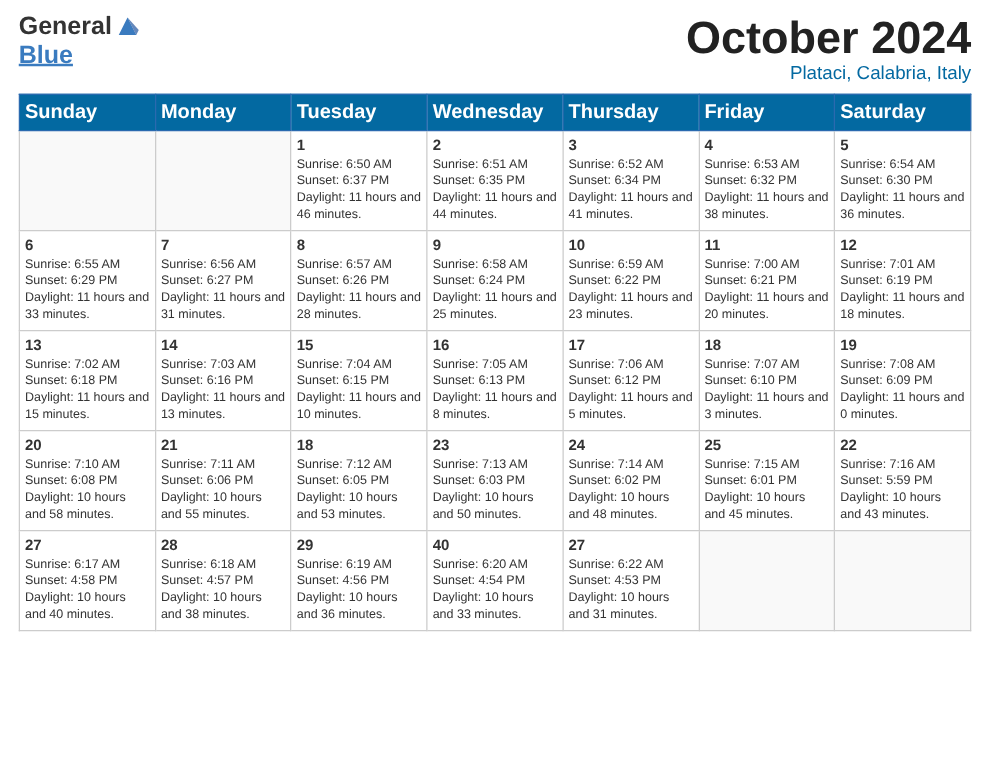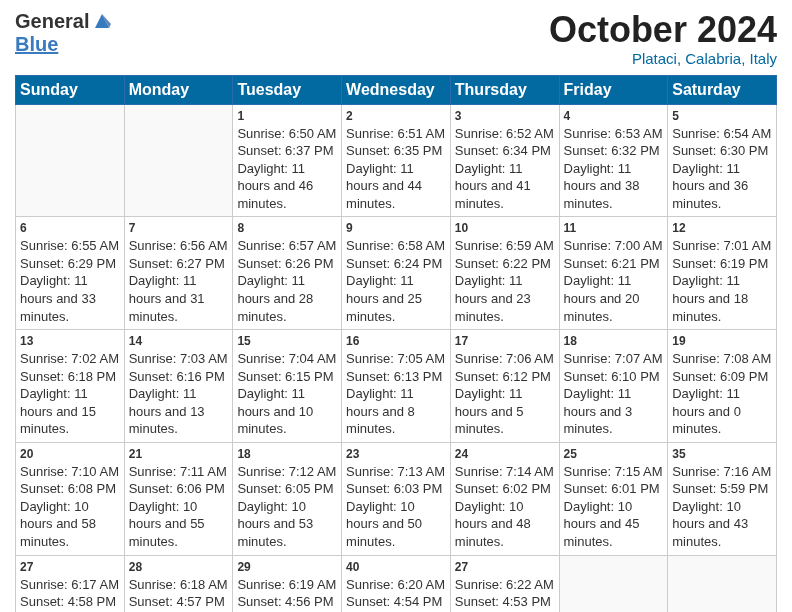--- a/index.html
+++ b/index.html
@@ -63,21 +63,21 @@
       height: 80px;
       width: calc(100% / 7);
     }
     .day-num {
       font-size: 12px;
       font-weight: bold;
       display: block;
       margin-bottom: 2px;
     }
     .day-info {
-      font-size: 13px;
+      font-size: 10px;
       line-height: 1.35;
       color: #333;
     }
     .empty-cell {
       background: #f9f9f9;
     }
   </style>
 </head>
 <body>
 
@@ -219,21 +219,21 @@
           </td>
           <td>
             <span class="day-num">24</span>
             <div class="day-info">Sunrise: 7:14 AM<br>Sunset: 6:02 PM<br>Daylight: 10 hours and 48 minutes.</div>
           </td>
           <td>
             <span class="day-num">25</span>
             <div class="day-info">Sunrise: 7:15 AM<br>Sunset: 6:01 PM<br>Daylight: 10 hours and 45 minutes.</div>
           </td>
           <td>
-            <span class="day-num">35</span>
+            <span class="day-num">22</span>
             <div class="day-info">Sunrise: 7:16 AM<br>Sunset: 5:59 PM<br>Daylight: 10 hours and 43 minutes.</div>
           </td>
         </tr>
         <tr>
           <td>
             <span class="day-num">27</span>
             <div class="day-info">Sunrise: 6:17 AM<br>Sunset: 4:58 PM<br>Daylight: 10 hours and 40 minutes.</div>
           </td>
           <td>
             <span class="day-num">28</span>

